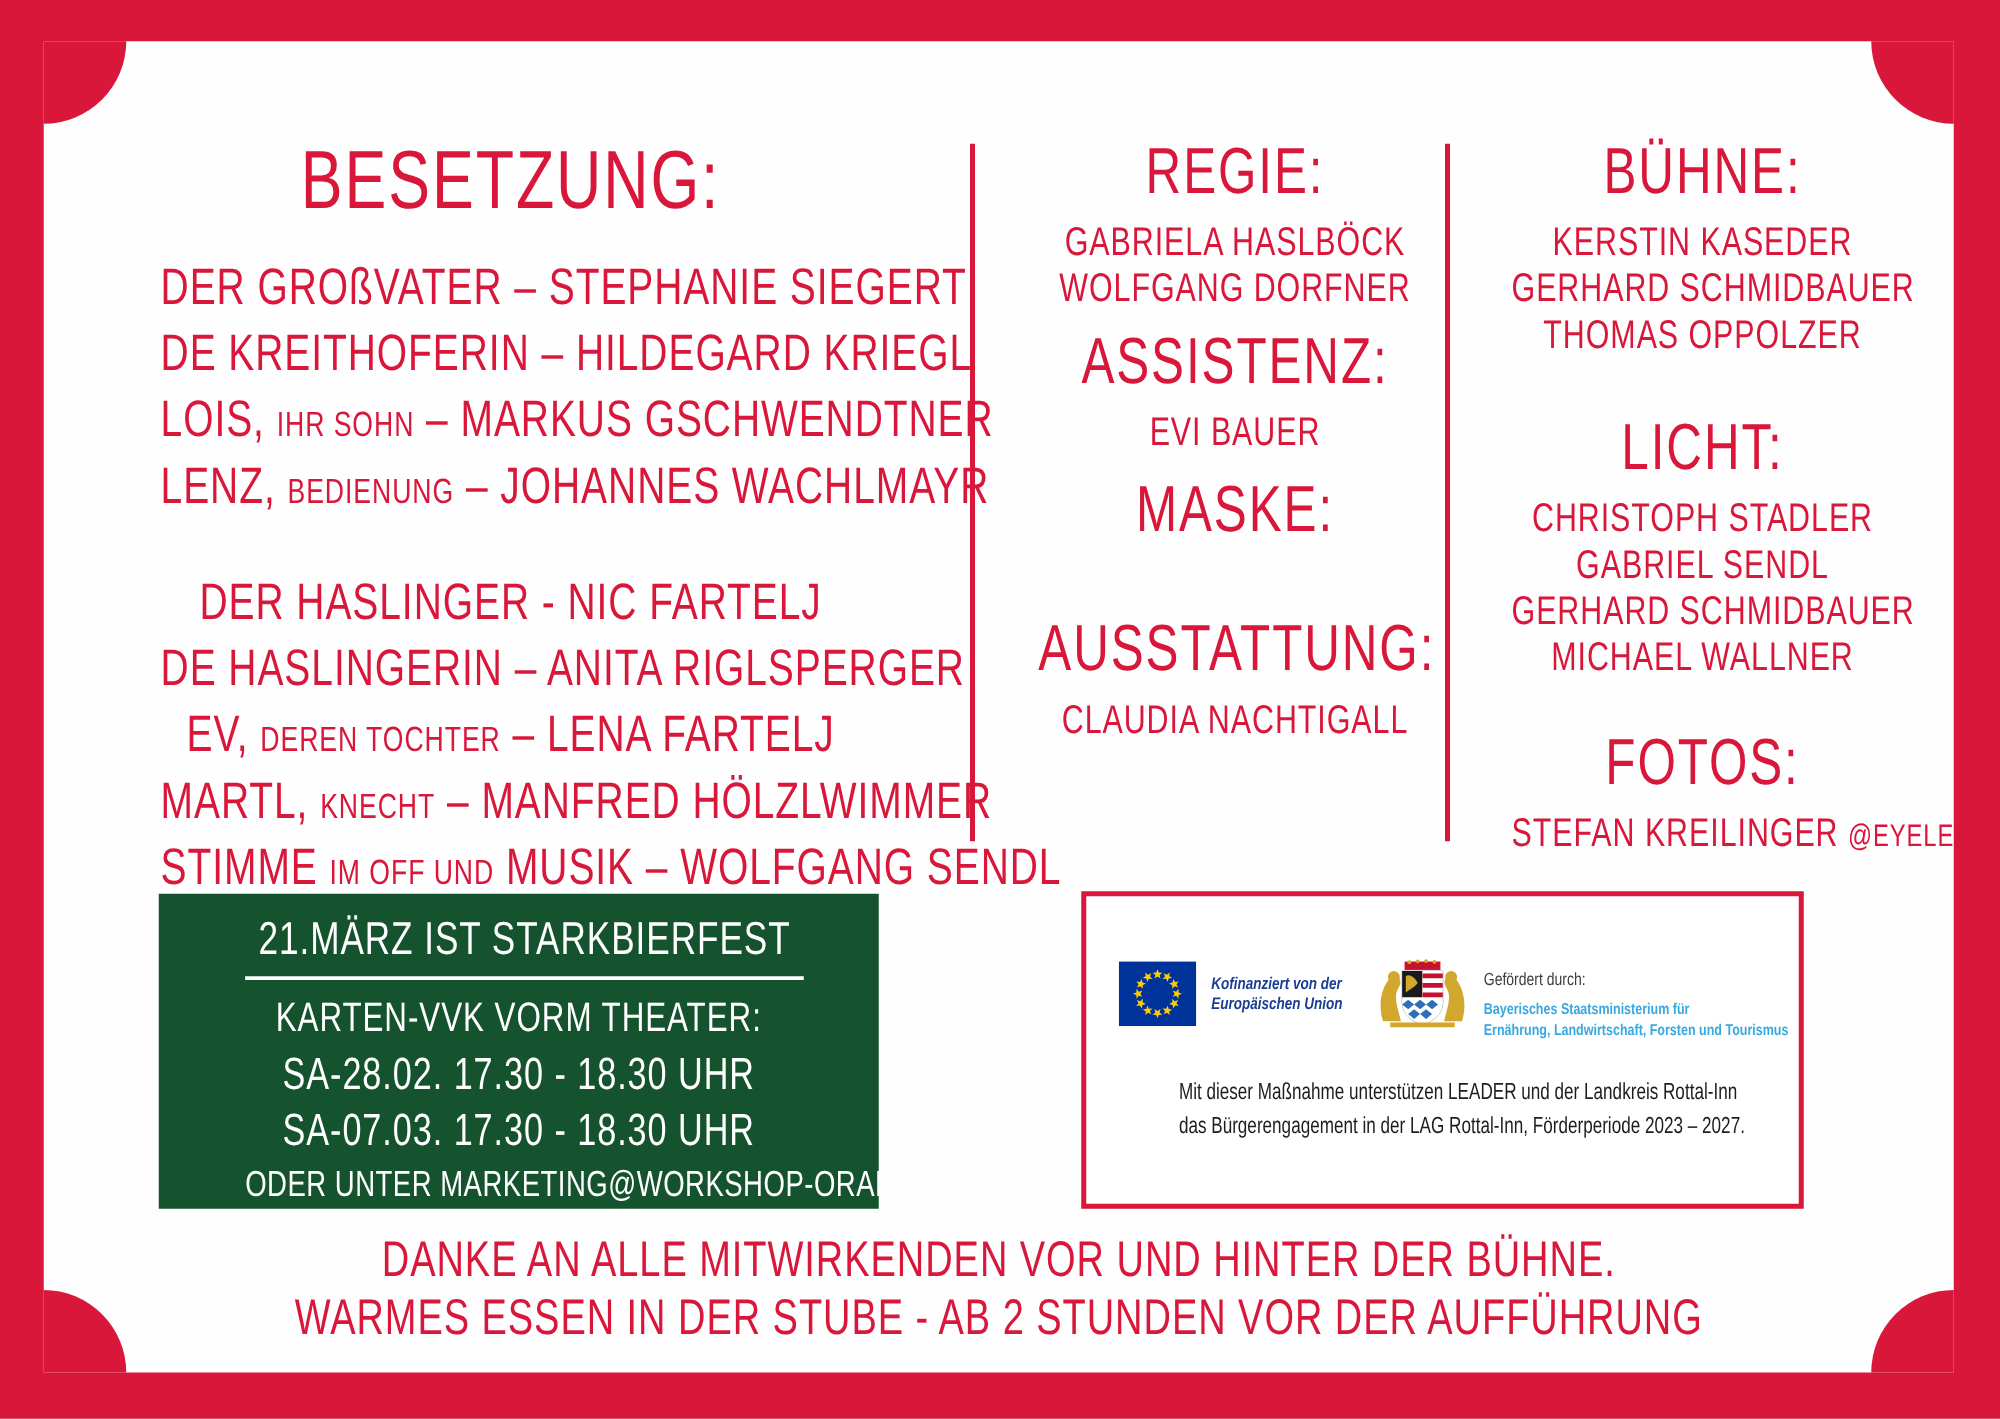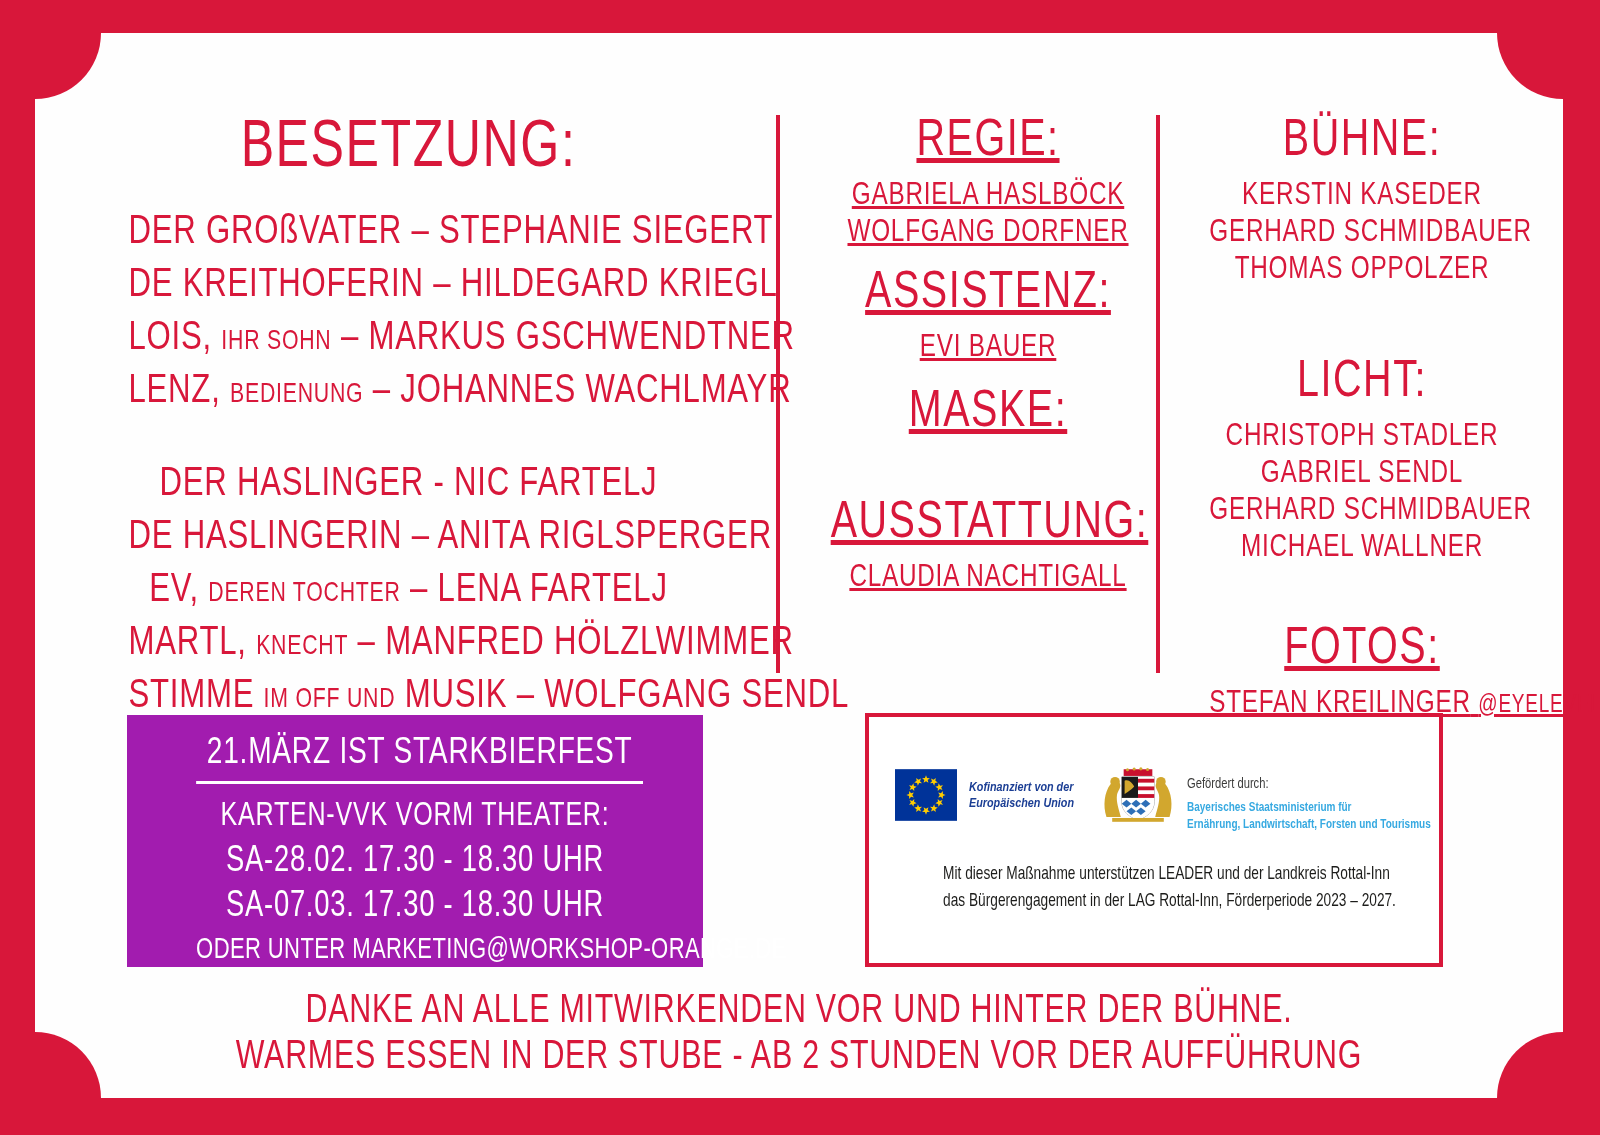--- a/index.html
+++ b/index.html
@@ -19,43 +19,43 @@
   .corner.tr{right:37px;top:33px;border-bottom-left-radius:100%;}
   .corner.bl{left:35px;bottom:37px;border-top-right-radius:100%;}
   .corner.br{right:37px;bottom:37px;border-top-left-radius:100%;}
 
   .red{color:#D8173A;}
   .cond{transform:scaleX(0.76);transform-origin:50% 50%;white-space:nowrap;}
   .condL{transform:scaleX(0.80);transform-origin:0 50%;white-space:nowrap;}
 
   .col{position:absolute;text-align:center;}
   #col-cast{left:40px;top:105px;width:737px;}
-  #col-mid{left:781px;top:105px;width:414px;text-decoration:underline;}
+  #col-mid{left:781px;top:105px;width:414px;}
   #col-right{left:1161px;top:105px;width:402px;}
 
   .big-title{font-size:66px;line-height:76px;letter-spacing:2px;font-weight:500;}
   .cast-line{font-size:41px;line-height:48px;letter-spacing:1px;font-weight:500;}
   .cast-line .detail{font-size:28px;}
   .cast-group2{margin-top:40px;}
   .cast-group1{margin-top:24px;}
 
   .sec-title{font-size:52px;line-height:64px;letter-spacing:2px;font-weight:500;}
   .sec-names{margin-top:6px;}
   .sec-name{font-size:32px;line-height:37px;letter-spacing:1px;font-weight:500;}
   .mt24{margin-top:8px;} .mt22{margin-top:12px;} .mt30{margin-top:47px;}
-  .mt40{margin-top:60px;} .mt34{margin-top:49px;text-decoration:underline;}
+  .mt40{margin-top:40px;} .mt34{margin-top:34px;}
   .handle{font-size:25px;}
 
   .divider{position:absolute;top:115px;width:4px;height:558px;background:#D8173A;}
   #divider1{left:776px;} #divider2{left:1156px;}
 
   
   #stark-box{
     position:absolute;left:127px;top:715px;width:576px;height:252px;
-    background:#a21caf;color:#fff;text-align:center;box-sizing:border-box;
+    background:#14532d;color:#fff;text-align:center;box-sizing:border-box;
     padding-top:14px;
   }
   .stark-head{font-size:37px;line-height:44px;letter-spacing:1px;font-weight:500;}
   .stark-head .ul{display:inline-block;border-bottom:3px solid #fff;padding:0 14px 8px;}
   .stark-line1{font-size:33px;line-height:44px;margin-top:8px;letter-spacing:1px;}
   .stark-line{font-size:36px;line-height:45px;letter-spacing:1px;}
   .stark-mail{font-size:29px;line-height:38px;margin-top:3px;letter-spacing:0.5px;}
 
   
   #eu-box{

